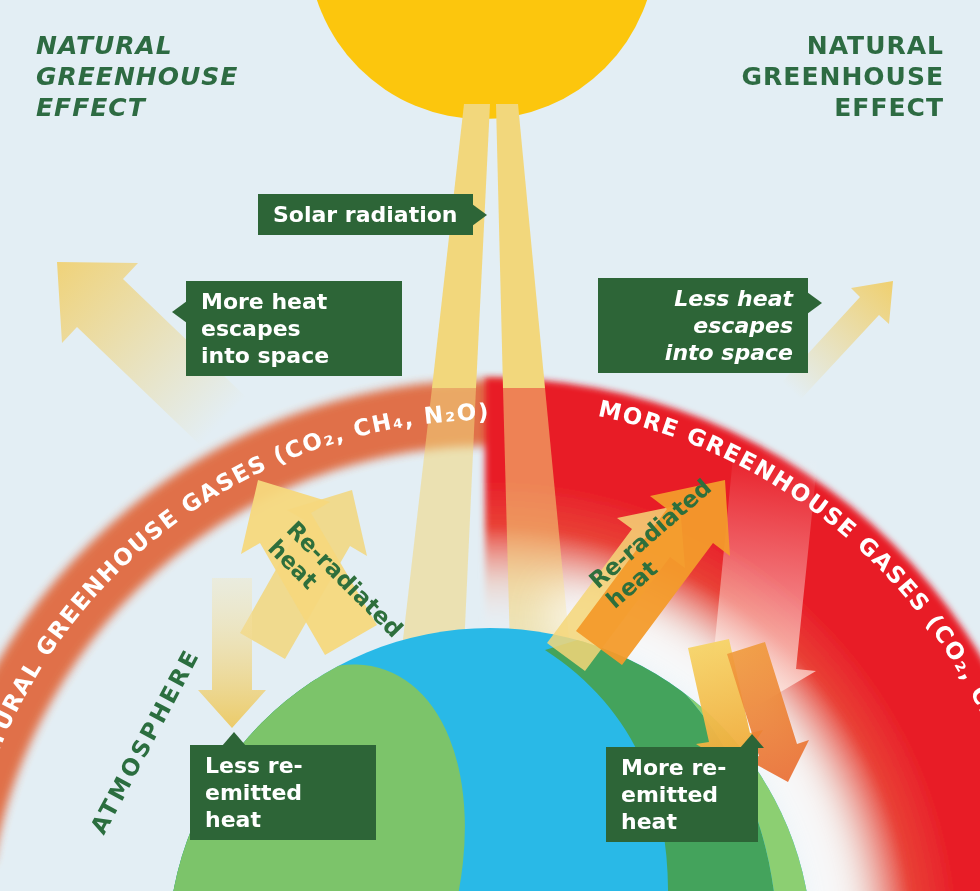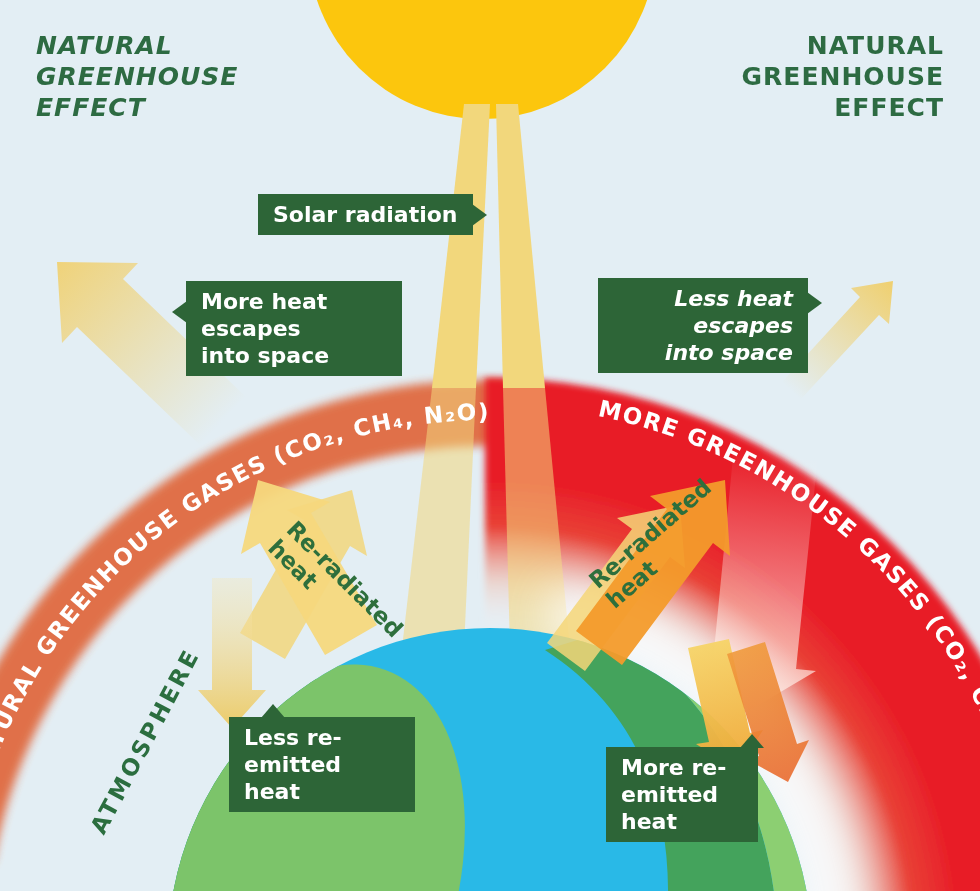--- a/index.html
+++ b/index.html
@@ -163,21 +163,21 @@
     <div>into space</div>
     <div class="ptr left" style="top:20px;"></div>
   </div>
 
   <div class="callout" style="left:598px;top:278px;width:210px;text-align:right;font-style:italic;">
     <div>Less heat escapes</div>
     <div>into space</div>
     <div class="ptr right" style="top:14px;"></div>
   </div>
 
-  <div class="callout" style="left:190px;top:717px;width:186px;margin-left:39px;">
+  <div class="callout" style="left:190px;top:745px;width:186px;">
     <div>Less re-emitted</div>
     <div>heat</div>
     <div class="ptr up" style="left:32px;"></div>
   </div>
 
   <div class="callout" style="left:606px;top:747px;width:152px;">
     <div>More re-emitted</div>
     <div>heat</div>
     <div class="ptr up" style="left:134px;"></div>
   </div>

